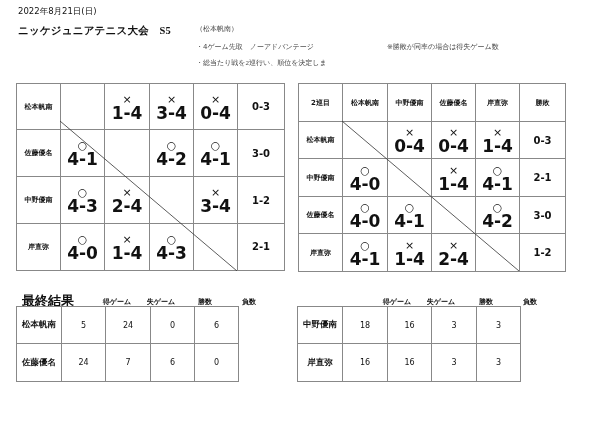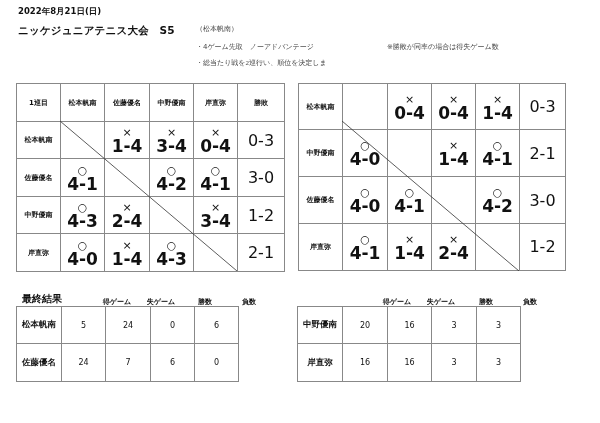--- a/index.html
+++ b/index.html
@@ -1,30 +1,30 @@
 <!DOCTYPE html>
 <html><head>
 <meta charset="utf-8">
 <style>
   html, body { margin:0; padding:0; background:#ffffff; }
   body { width:600px; height:423px; position:relative; overflow:hidden;
          font-family:"DejaVu Sans","Liberation Sans",sans-serif; color:#111; }
   .abs { position:absolute; }
-  .date { left:18px; top:6px; font-size:8.5px; font-weight:bold; }
-  .title { left:18px; top:24px; font-size:10.5px; font-weight:bold; letter-spacing:0.2px; }
+  .date { left:18px; top:6px; font-size:8.5px; font-weight:normal; }
+  .title { left:18px; top:24px; font-size:10.5px; font-weight:bold; letter-spacing:0.2px;font-family:Liberation Serif, serif; }
   .note { font-size:7px; color:#444; white-space:nowrap; }
   table.grid { position:absolute; border-collapse:collapse; table-layout:fixed; }
   table.grid td { border:1px solid #888; padding:0; text-align:center; vertical-align:middle; position:relative; }
   table.grid td.hdr { font-size:7px; font-weight:bold; }
   table.grid td.rowh { font-size:7px; font-weight:bold; }
   .mark { display:block; font-size:11px; line-height:13px; }
   .score { display:block; font-size:17px; line-height:15px; font-weight:bold; }
-  .rec { font-size:16px; font-weight:normal; }
+  .rec { font-size:10px; font-weight:bold; }
   svg.diag { position:absolute; left:0; top:0; pointer-events:none; }
-  .sumlbl { font-size:10px; font-weight:bold; }
+  .sumlbl { font-size:13px; font-weight:bold; }
   .sumhdr { position:absolute; font-size:7px; font-weight:bold; text-align:center; width:44px;margin-left:34px; }
   table.sum td { font-size:8px; }
   table.sum td.name { font-size:8.5px; font-weight:bold; }
 </style>
 </head>
 <body>
 
 <div class="abs date">2022年8月21日(日)</div>
 <div class="abs title">ニッケジュニアテニス大会　S5</div>
 
@@ -37,28 +37,20 @@
   <table class="grid" id="t1" style="left:0; top:0; width:268px; height:188px;">
     <colgroup>
         <col style="width:44px">
         <col style="width:44px">
         <col style="width:45px">
         <col style="width:44px">
         <col style="width:44px">
         <col style="width:47px">
       </colgroup>
     <tbody>
-        <tr style="height:38px">
-      <td class="hdr">1巡目</td>
-      <td class="hdr">松本帆南</td>
-      <td class="hdr">佐藤優名</td>
-      <td class="hdr">中野優南</td>
-      <td class="hdr">岸直弥</td>
-      <td class="hdr">勝敗</td>
-    </tr>
     <tr style="height:37px">
       <td class="rowh">松本帆南</td>
       <td></td>
       <td>
             <span class="mark">×</span>
             <span class="score">1-4</span>
           </td>
       <td>
             <span class="mark">×</span>
             <span class="score">3-4</span>
@@ -131,20 +123,28 @@
   <table class="grid" id="t2" style="left:0; top:0; width:267px; height:188px;">
     <colgroup>
         <col style="width:44px">
         <col style="width:45px">
         <col style="width:44px">
         <col style="width:44px">
         <col style="width:44px">
         <col style="width:46px">
       </colgroup>
     <tbody>
+        <tr style="height:38px">
+      <td class="hdr">2巡目</td>
+      <td class="hdr">松本帆南</td>
+      <td class="hdr">中野優南</td>
+      <td class="hdr">佐藤優名</td>
+      <td class="hdr">岸直弥</td>
+      <td class="hdr">勝敗</td>
+    </tr>
     <tr style="height:37px">
       <td class="rowh">松本帆南</td>
       <td></td>
       <td>
             <span class="mark">×</span>
             <span class="score">0-4</span>
           </td>
       <td>
             <span class="mark">×</span>
             <span class="score">0-4</span>
@@ -255,21 +255,21 @@
   <colgroup>
       <col style="width:45px">
       <col style="width:45px">
       <col style="width:44px">
       <col style="width:45px">
       <col style="width:44px">
     </colgroup>
   <tbody>
       <tr style="height:37px">
     <td class="name">中野優南</td>
-    <td>20</td>
+    <td>18</td>
     <td>16</td>
     <td>3</td>
     <td>3</td>
   </tr>
   <tr style="height:38px">
     <td class="name">岸直弥</td>
     <td>16</td>
     <td>16</td>
     <td>3</td>
     <td>3</td>

